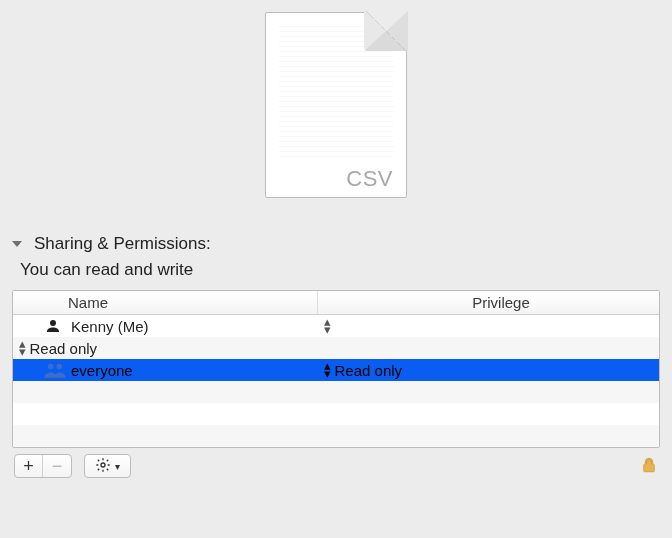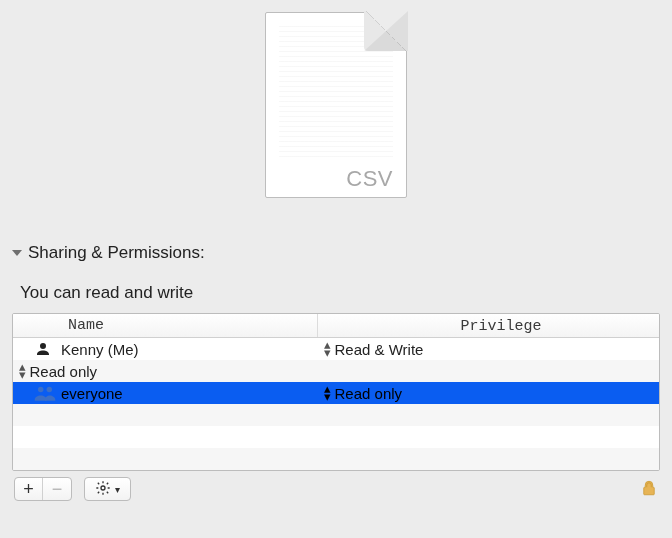--- a/index.html
+++ b/index.html
@@ -71,34 +71,34 @@
     letter-spacing: .5px;
   }
 
   .section {
     padding: 4px 12px 0 12px;
     background: #ececec;
   }
   .section-header {
     display: flex;
     align-items: center;
-    gap: 6px;
-    margin-top: 39px;
+    gap: 12px;
+    margin-top: 30px;
   }
   .disclosure {
     width: 0; height: 0;
     border-left: 5px solid transparent;
     border-right: 5px solid transparent;
     border-top: 6px solid #6f6f6f;
   }
   .section-title {
     font-size: 17px;
   }
   .section-sub {
-    margin: 20px 0 10px 8px;
+    margin: 6px 0 10px 8px;
     font-size: 17px;
   }
 
   .table-wrap {
     margin: 0 12px;
     border: 1px solid #bcbcbc;
     background: #fff;
     border-radius: 2px;
     overflow: hidden;
   }
@@ -106,41 +106,40 @@
     display: flex;
     background: linear-gradient(#ffffff, #f4f4f4);
     border-bottom: 1px solid #d0d0d0;
     height: 24px;
     align-items: center;
   }
   .th {
     font-size: 15px;
     color: #3a3a3a;
     padding-left: 12px;
-    font-family: Liberation Mono, monospace;
   }
   .col-name { width: 305px; border-right: 1px solid #dcdcdc; height: 100%; display: flex; align-items: center; }
   .col-name .th { padding-left: 55px; }
   .col-priv { flex: 1; text-align: center; }
   .col-priv .th { padding-left: 25px; }
 
   .rows { }
   .row {
     display: flex;
     height: 22px;
     align-items: center;
   }
   .row:nth-child(even):not(.selected) { background: #f6f6f6; }
   .row.selected { background: #0a5df1; color: #000000; }
   .cell-name {
     width: 305px;
     display: flex;
     align-items: center;
     gap: 8px;
-    padding-left: 20px;
+    padding-left: 30px;
     height: 100%;
   }
   .cell-priv {
     flex: 1;
     display: flex;
     align-items: center;
     gap: 4px;
     padding-left: 6px;
     height: 100%;
   }
@@ -243,21 +242,20 @@
               <path fill="#222" d="M12 12a4 4 0 1 0-4-4 4 4 0 0 0 4 4zm0 2c-4 0-8 2-8 5v1h16v-1c0-3-4-5-8-5z"></path>
             </svg>
           </span>
           <span>Kenny (Me)</span>
         </div>
         <div class="cell-priv">
           <span class="stepper">
             <span>▴</span>
             <span>▾</span>
           </span>
-          <span>Read &amp; Write</span>
         </div>
       </div>
       <div class="row">
         <div class="cell-priv">
           <span class="stepper">
             <span>▴</span>
             <span>▾</span>
           </span>
           <span>Read only</span>
         </div>

